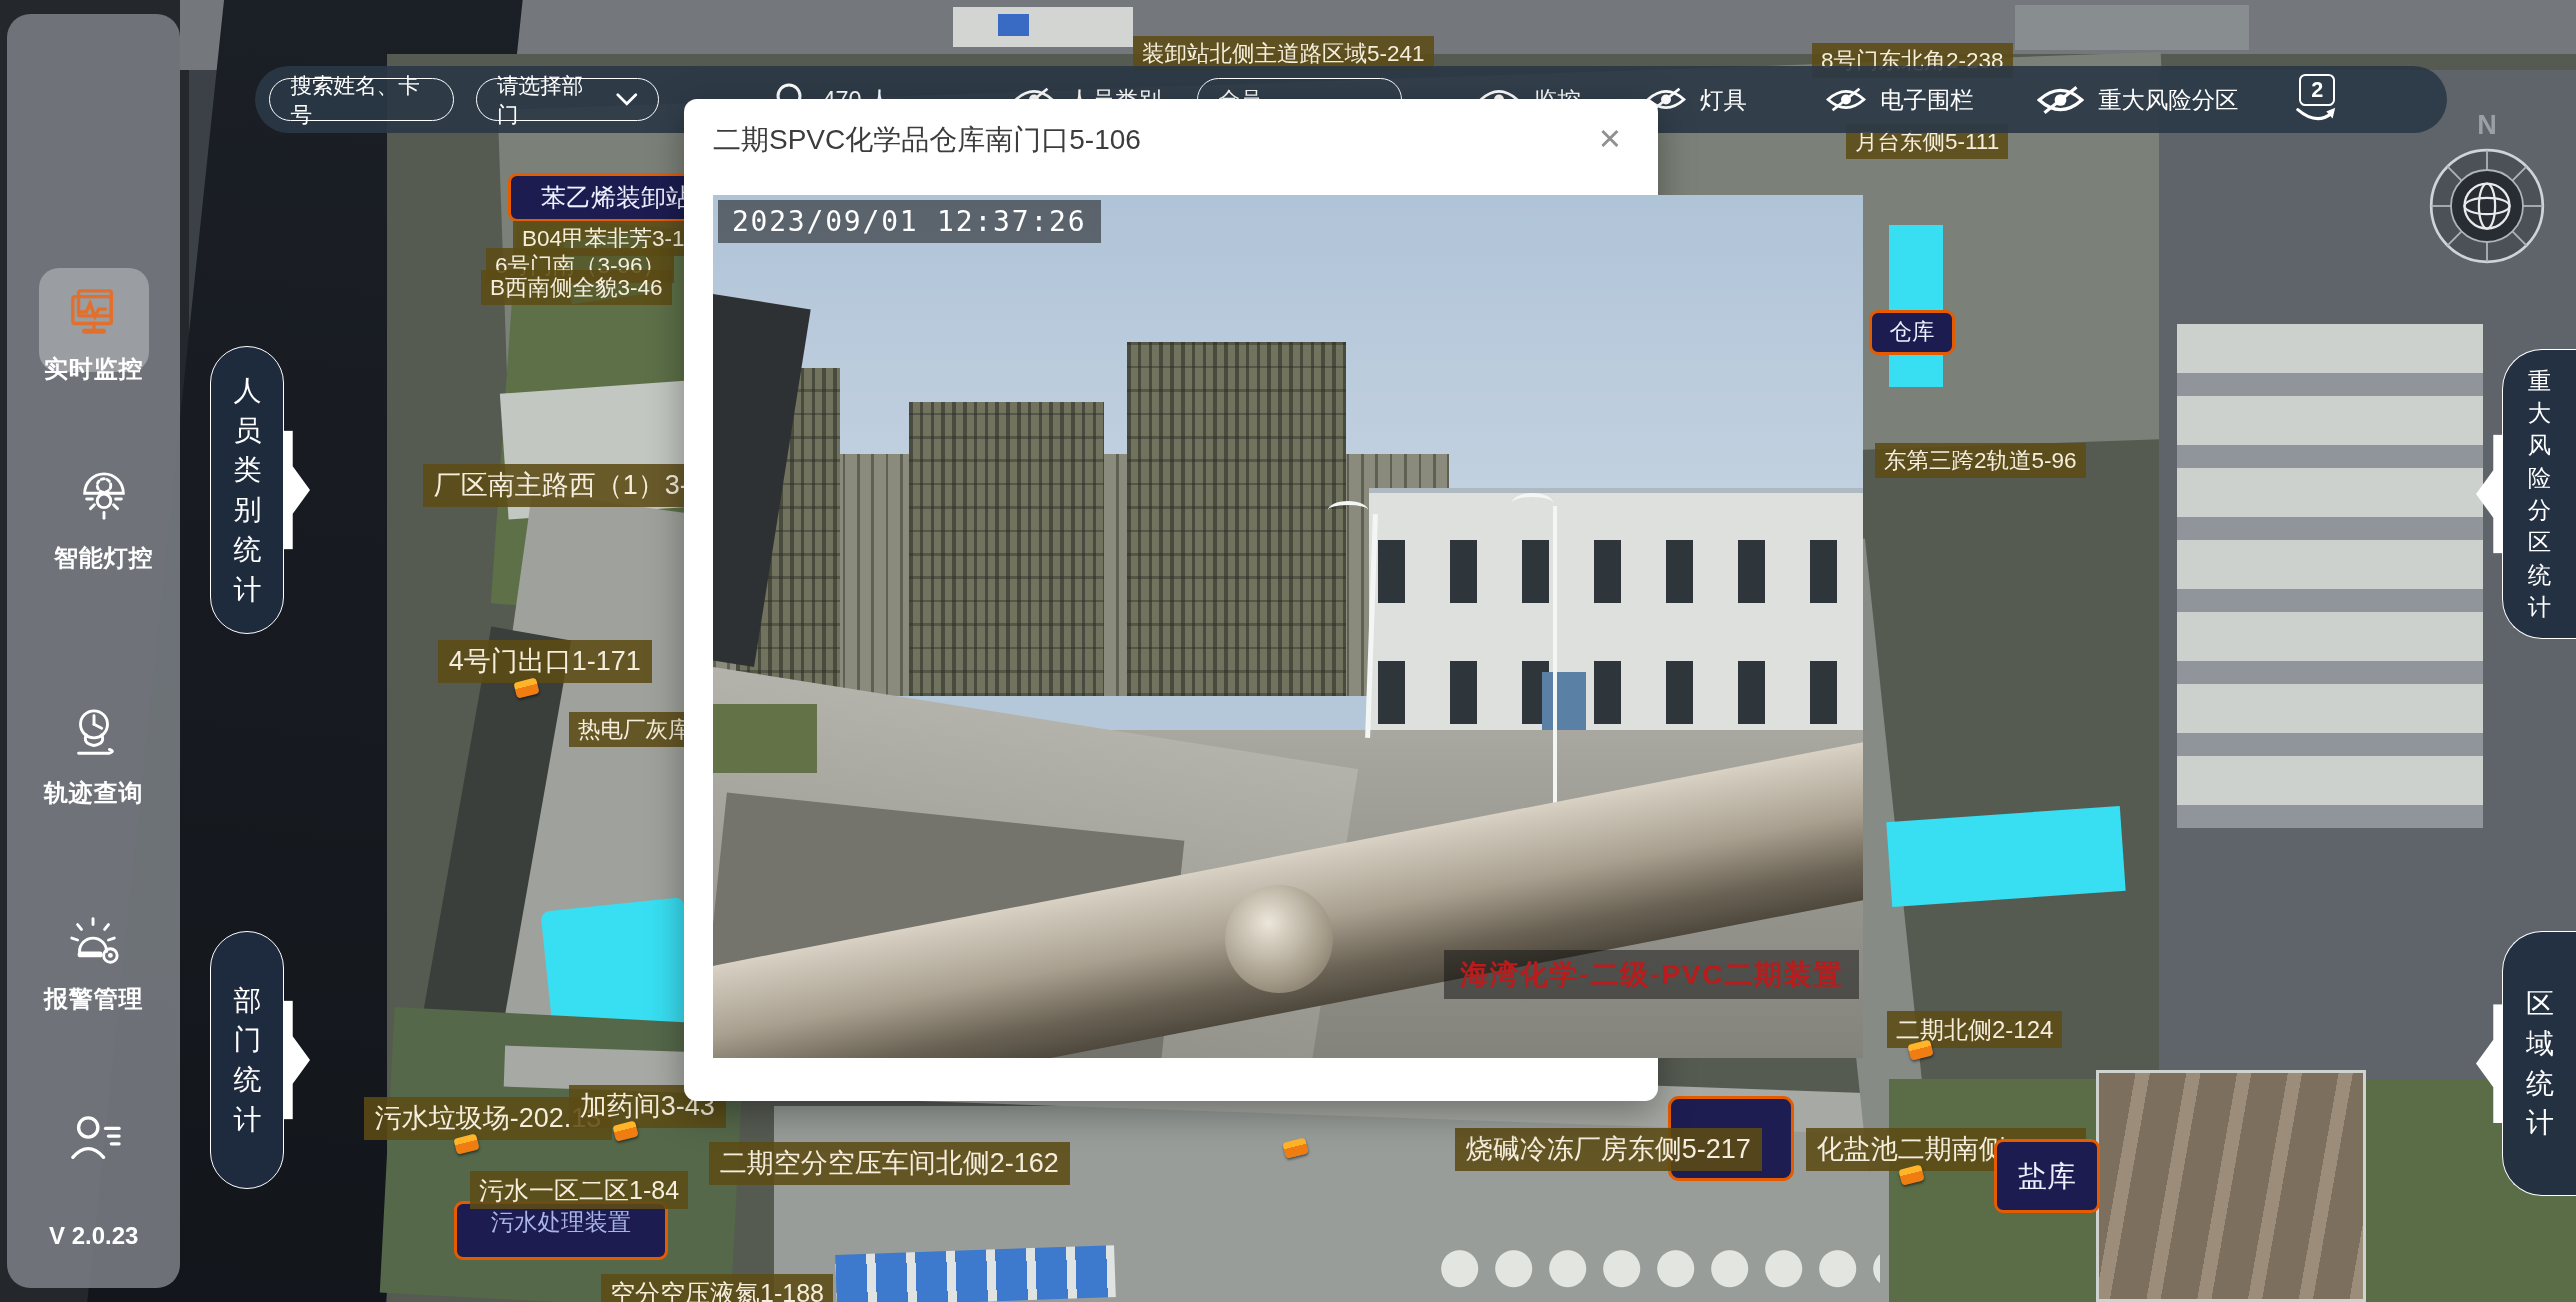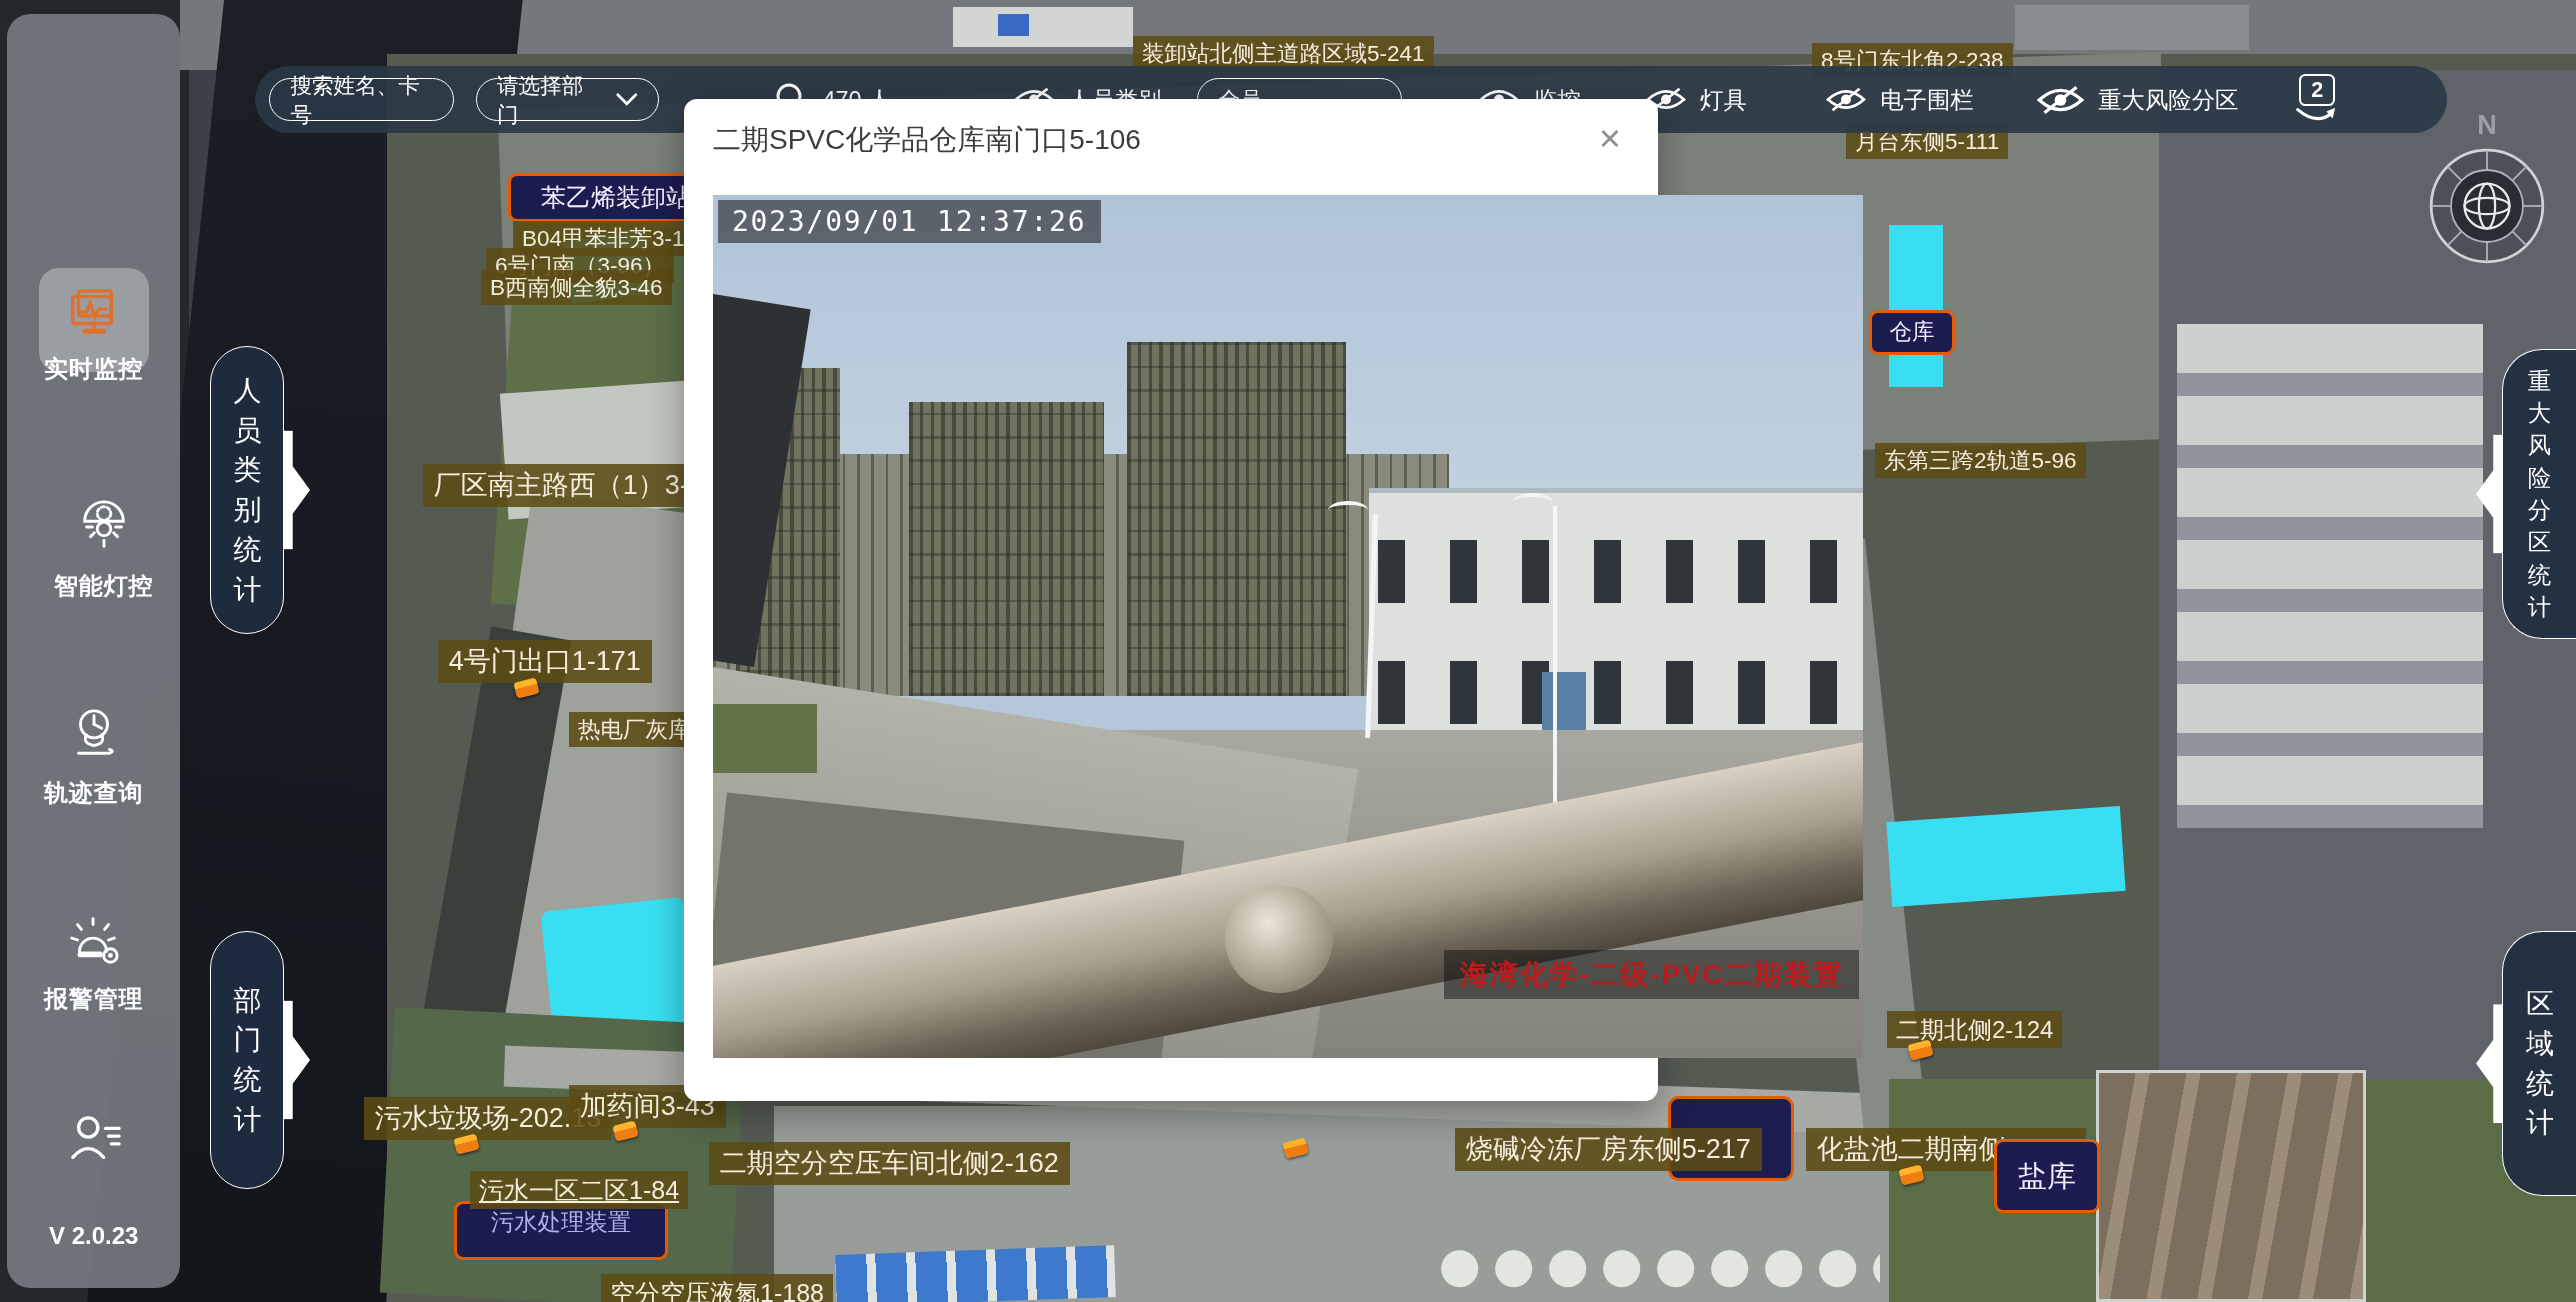--- a/index.html
+++ b/index.html
@@ -144,21 +144,21 @@
     <div class="lbl" style="left:513px;top:221px;">B04甲苯非芳3-10</div>
     <div class="lbl" style="left:486px;top:248px;">6号门南（3-96）</div>
     <div class="lbl" style="left:481px;top:270px;text-align:right;">B西南侧全貌3-46</div>
     <div class="lbl lg" style="left:423px;top:464px;">厂区南主路西（1）3-85</div>
     <div class="lbl lg" style="left:438px;top:640px;">4号门出口1-171</div>
     <div class="lbl" style="left:569px;top:712px;">热电厂灰库</div>
     <div class="lbl lg" style="left:364px;top:1097px;">污水垃圾场-202.13</div>
     <div class="lbl lg" style="left:569px;top:1085px;">加药间3-43</div>
     <div class="lbl lg" style="left:709px;top:1142px;">二期空分空压车间北侧2-162</div>
     <div class="lbl navy" style="left:454px;top:1201px;width:214px;height:59px;align-items:flex-start;color:#aab4e8;font-size:23.4px;">污水处理装置</div>
-    <div class="lbl" style="left:470px;top:1171px;font-size:25px;text-decoration:underline;">污水一区二区1-84</div>
+    <div class="lbl" style="left:470px;top:1171px;font-size:25px;">污水一区二区1-84</div>
     <div class="lbl" style="left:601px;top:1274px;font-size:25px;">空分空压液氮1-188</div>
     <div class="deco-navy" style="left:1668px;top:1096px;width:126px;height:85px;"></div>
     <div class="lbl lg" style="left:1455px;top:1128px;">烧碱冷冻厂房东侧5-217</div>
     <div class="lbl lg" style="left:1806px;top:1128px;">化盐池二期南侧2-127</div>
     <div class="lbl navy" style="left:1994px;top:1139px;width:106px;height:74px;font-size:29px;">盐库</div>
     <div class="lbl" style="left:1887px;top:1011px;font-size:24px;">二期北侧2-124</div>
     <div class="lbl" style="left:1875px;top:443px;">东第三跨2轨道5-96</div>
     <div class="lbl navy" style="left:1869px;top:310px;width:86px;height:45px;">仓库</div>
     <div class="lbl" style="left:1812px;top:43px;">8号门东北角2-238</div>
     <div class="lbl" style="left:1133px;top:36px;">装卸站北侧主道路区域5-241</div>
@@ -287,21 +287,21 @@
           <rect x="12" y="4" width="34" height="26" rx="2"></rect>
           <rect x="6" y="10" width="40" height="28" rx="2"></rect>
           <polyline points="13,26 20,26 24,17 29,31 33,23 40,23"></polyline>
           <line x1="28" y1="38" x2="28" y2="44"></line>
             <line x1="18" y1="46" x2="38" y2="46" stroke-width="5"></line>
         </svg>
       </span>
       <div class="lab">实时监控</div>
     </div>
 
-    <div class="sb-item" style="top:484px;padding-left:20px;">
+    <div class="sb-item" style="top:456px;padding-left:20px;">
       <span style="display:inline-block;">
         <svg width="54" height="56" viewBox="0 0 56 58" fill="none" stroke="#fff" stroke-width="3" stroke-linecap="round">
           <path d="M8 24 A20 20 0 0 1 48 24 Z"></path>
           <circle cx="28" cy="16" r="7" stroke-dasharray="3 3"></circle>
           <circle cx="28" cy="32" r="7"></circle>
           <line x1="28" y1="44" x2="28" y2="50"></line>
             <line x1="14" y1="40" x2="18" y2="36"></line>
             <line x1="42" y1="40" x2="38" y2="36"></line>
           <line x1="10" y1="30" x2="16" y2="30"></line>
             <line x1="46" y1="30" x2="40" y2="30"></line>

